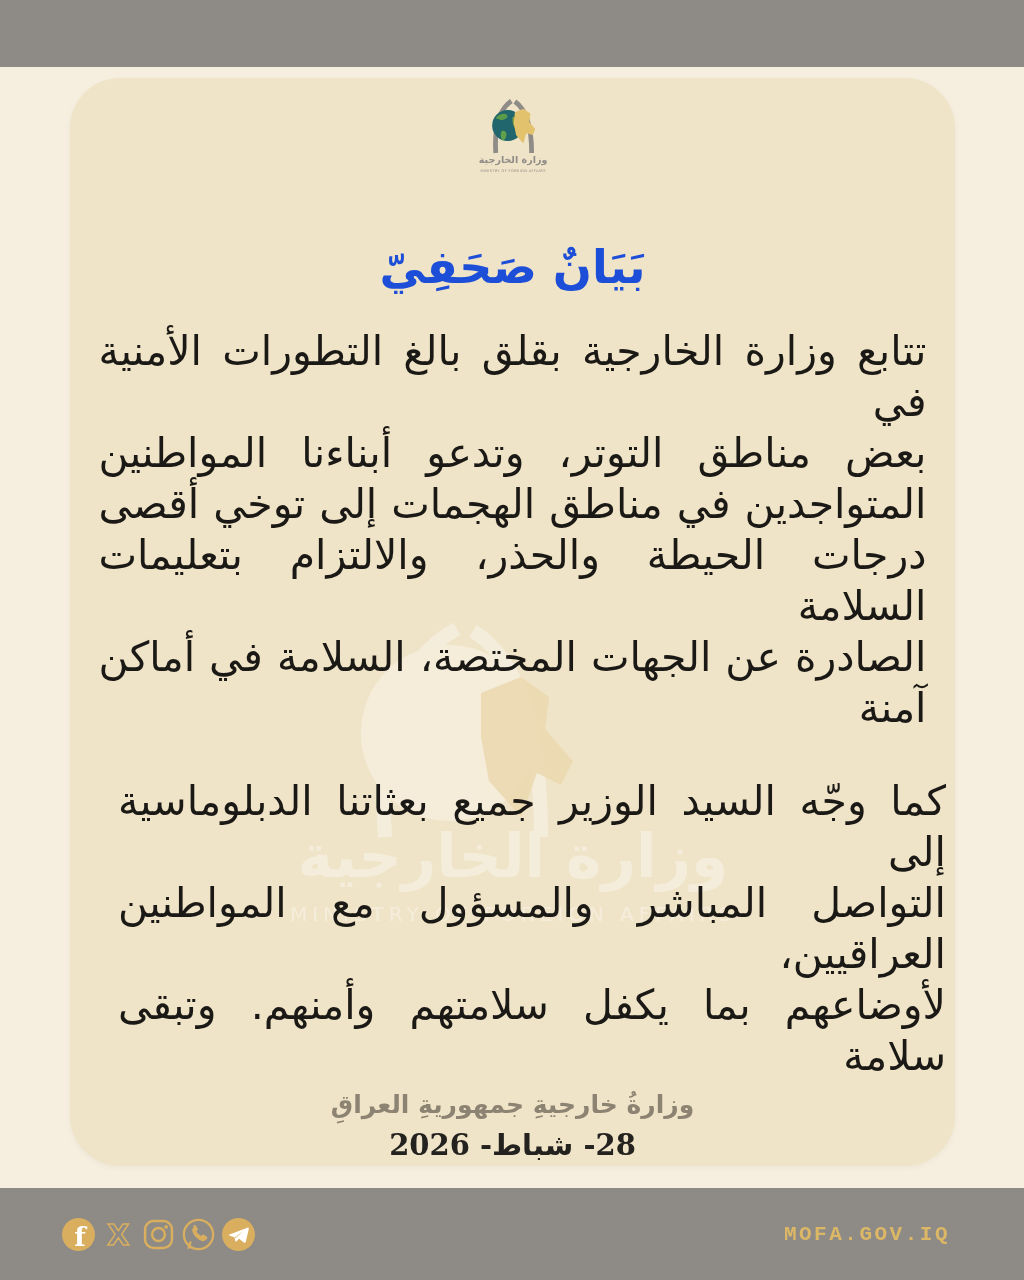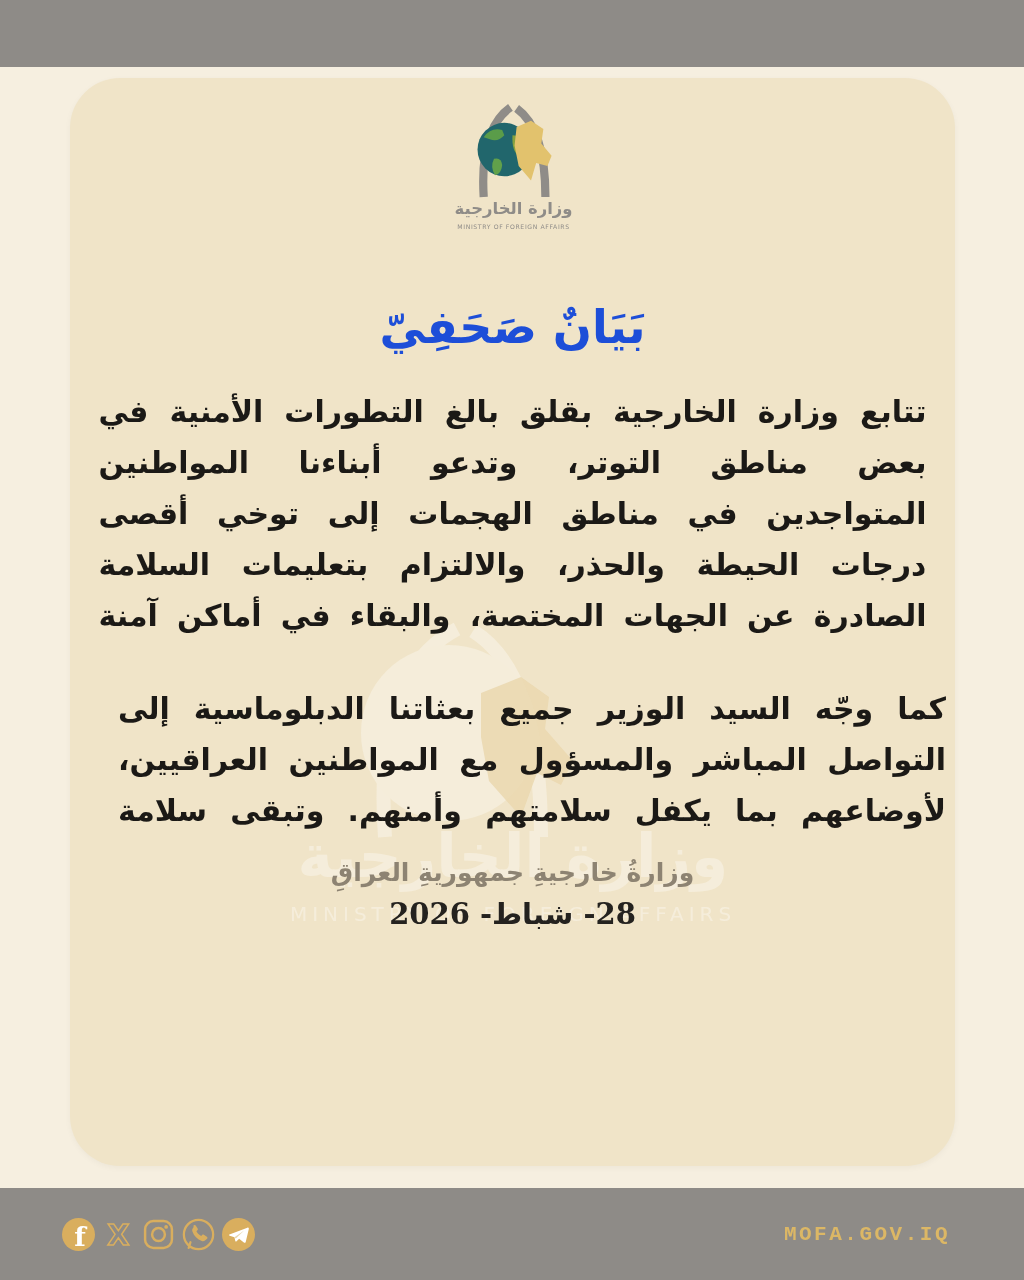--- a/index.html
+++ b/index.html
@@ -22,26 +22,26 @@
   .card-content{
     position:relative;z-index:1;width:100%;height:100%;
     display:flex;flex-direction:column;align-items:center;
     box-sizing:border-box;padding:14px 28px 0 28px;direction:rtl;
   }
   .logo{margin-top:0;}
   .title{
     margin-top:52px;font-size:46px;font-weight:bold;color:#1d4ed8;
     line-height:1.7;text-align:center;
   }
-  .para{width:828px;margin-top:20px;font-size:30px;font-weight:bold;color:#1b1916;}
+  .para{width:828px;margin-top:20px;font-size:41px;font-weight:normal;color:#1b1916;}
   .para.second{margin-top:42px;margin-left:39px;}
   .bl{line-height:51px;text-align:justify;text-align-last:justify;}
   .bl.last{text-align-last:center;}
   .signature{
-    margin-top:18px;font-size:25px;font-weight:bold;color:#8d8372;
+    margin-top:4px;font-size:25px;font-weight:bold;color:#8d8372;
     text-align:center;line-height:1.5;
   }
   .date{
     margin-top:2px;font-size:29px;font-weight:bold;color:#24221f;text-align:right;
     font-family:"DejaVu Serif","DejaVu Sans",serif;line-height:1.4;
   }
   .watermark{
     position:absolute;z-index:0;left:50%;top:535px;transform:translateX(-50%);
     opacity:0.5;pointer-events:none;
   }
@@ -86,21 +86,21 @@
       <text x="81" y="133" font-size="6" letter-spacing="0.6" fill="#8f8c88" text-anchor="middle">MINISTRY OF FOREIGN AFFAIRS</text>
     </svg>
 
     <div class="title">بَيَانٌ صَحَفِيّ</div>
 
     <div class="para">
       <div class="bl">تتابع وزارة الخارجية بقلق بالغ التطورات الأمنية في</div>
       <div class="bl">بعض مناطق التوتر، وتدعو أبناءنا المواطنين</div>
       <div class="bl">المتواجدين في مناطق الهجمات إلى توخي أقصى</div>
       <div class="bl">درجات الحيطة والحذر، والالتزام بتعليمات السلامة</div>
-      <div class="bl">الصادرة عن الجهات المختصة، والبقاء في أماكن آمنة</div>
+      <div class="bl">الصادرة عن الجهات المختصة، السلامة في أماكن آمنة</div>
     </div>
 
     <div class="para second">
       <div class="bl">كما وجّه السيد الوزير جميع بعثاتنا الدبلوماسية إلى</div>
       <div class="bl">التواصل المباشر والمسؤول مع المواطنين العراقيين،</div>
       <div class="bl">لأوضاعهم بما يكفل سلامتهم وأمنهم. وتبقى سلامة</div>
     </div>
 
     <div class="signature">وزارةُ خارجيةِ جمهوريةِ العراقِ</div>
     <div class="date" dir="rtl">28- شباط- 2026</div>

